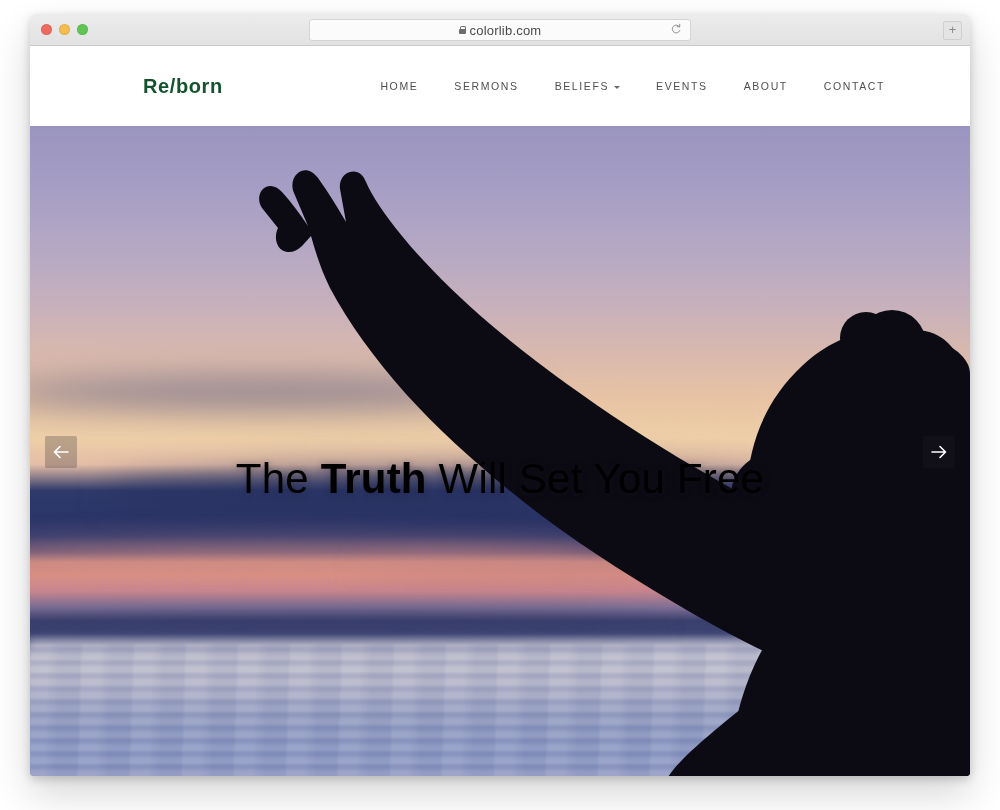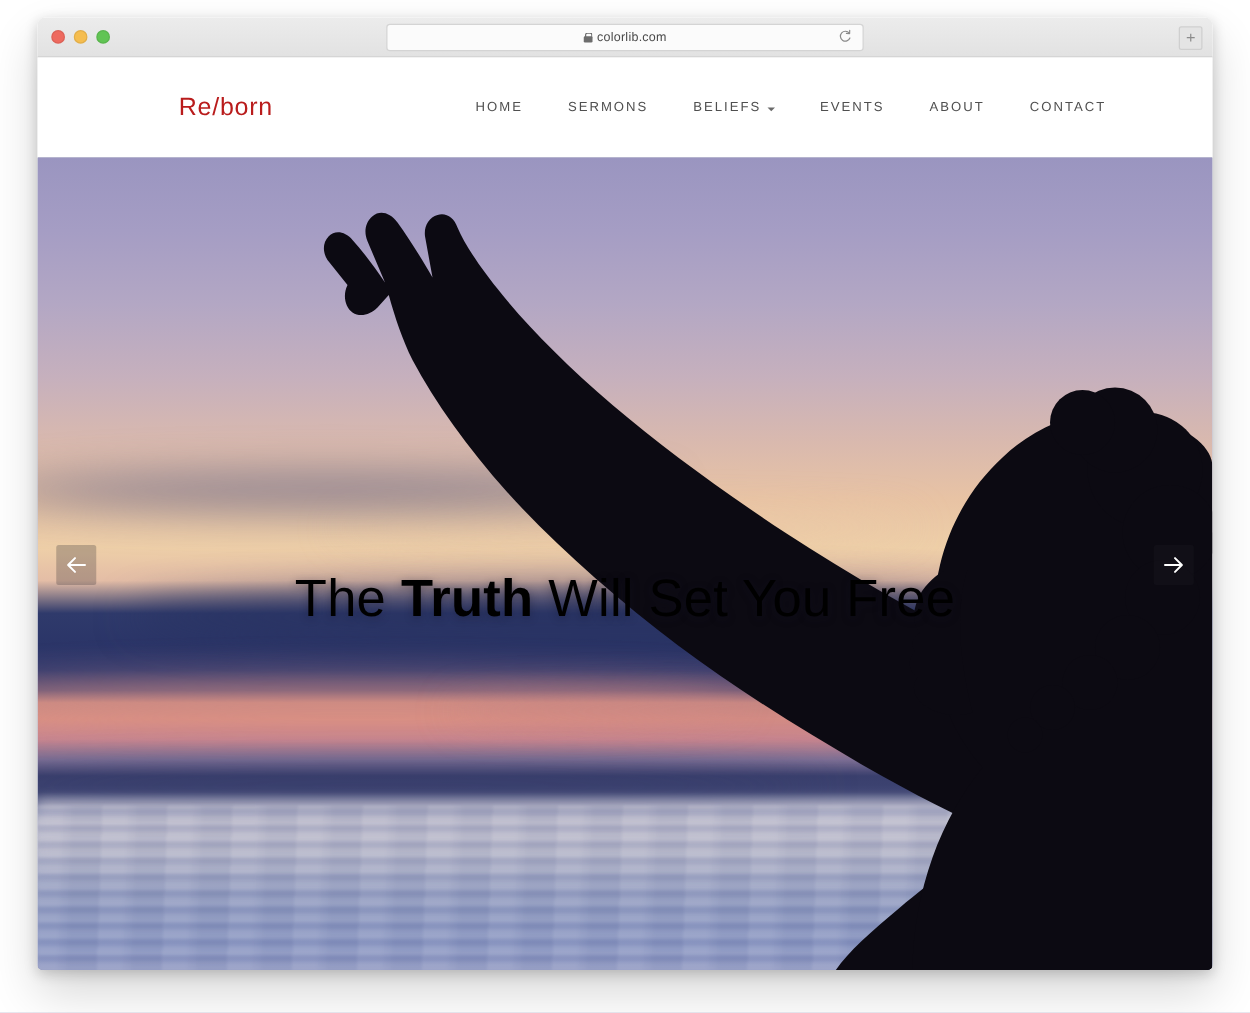--- a/index.html
+++ b/index.html
@@ -67,21 +67,21 @@
     border: 1px solid #d4d4d4;
     border-radius: 3px;
     display: flex;
     align-items: center;
     justify-content: center;
   }
   .addr-inner {
     display: flex;
     align-items: center;
     gap: 4px;
-    font-size: 10px;
+    font-size: 13px;
     color: #4a4a4a;
     letter-spacing: 0.2px;
   }
   .lock-icon {
     width: 7px;
     height: 8px;
     position: relative;
     display: inline-block;
   }
   .lock-icon::before {
@@ -131,23 +131,23 @@
     height: 80px;
     background: #ffffff;
     display: flex;
     align-items: center;
   }
 
   .logo {
     position: absolute;
     left: 113px;
     font-size: 20px;
-    color: #b91c1c;
+    color: #14532d;
     letter-spacing: 0.6px;
-    font-weight: 400;
+    font-weight: 700;
   }
 
   .nav {
     position: absolute;
     right: 85px;
     display: flex;
     align-items: center;
     gap: 0;
   }
   .nav-item {

